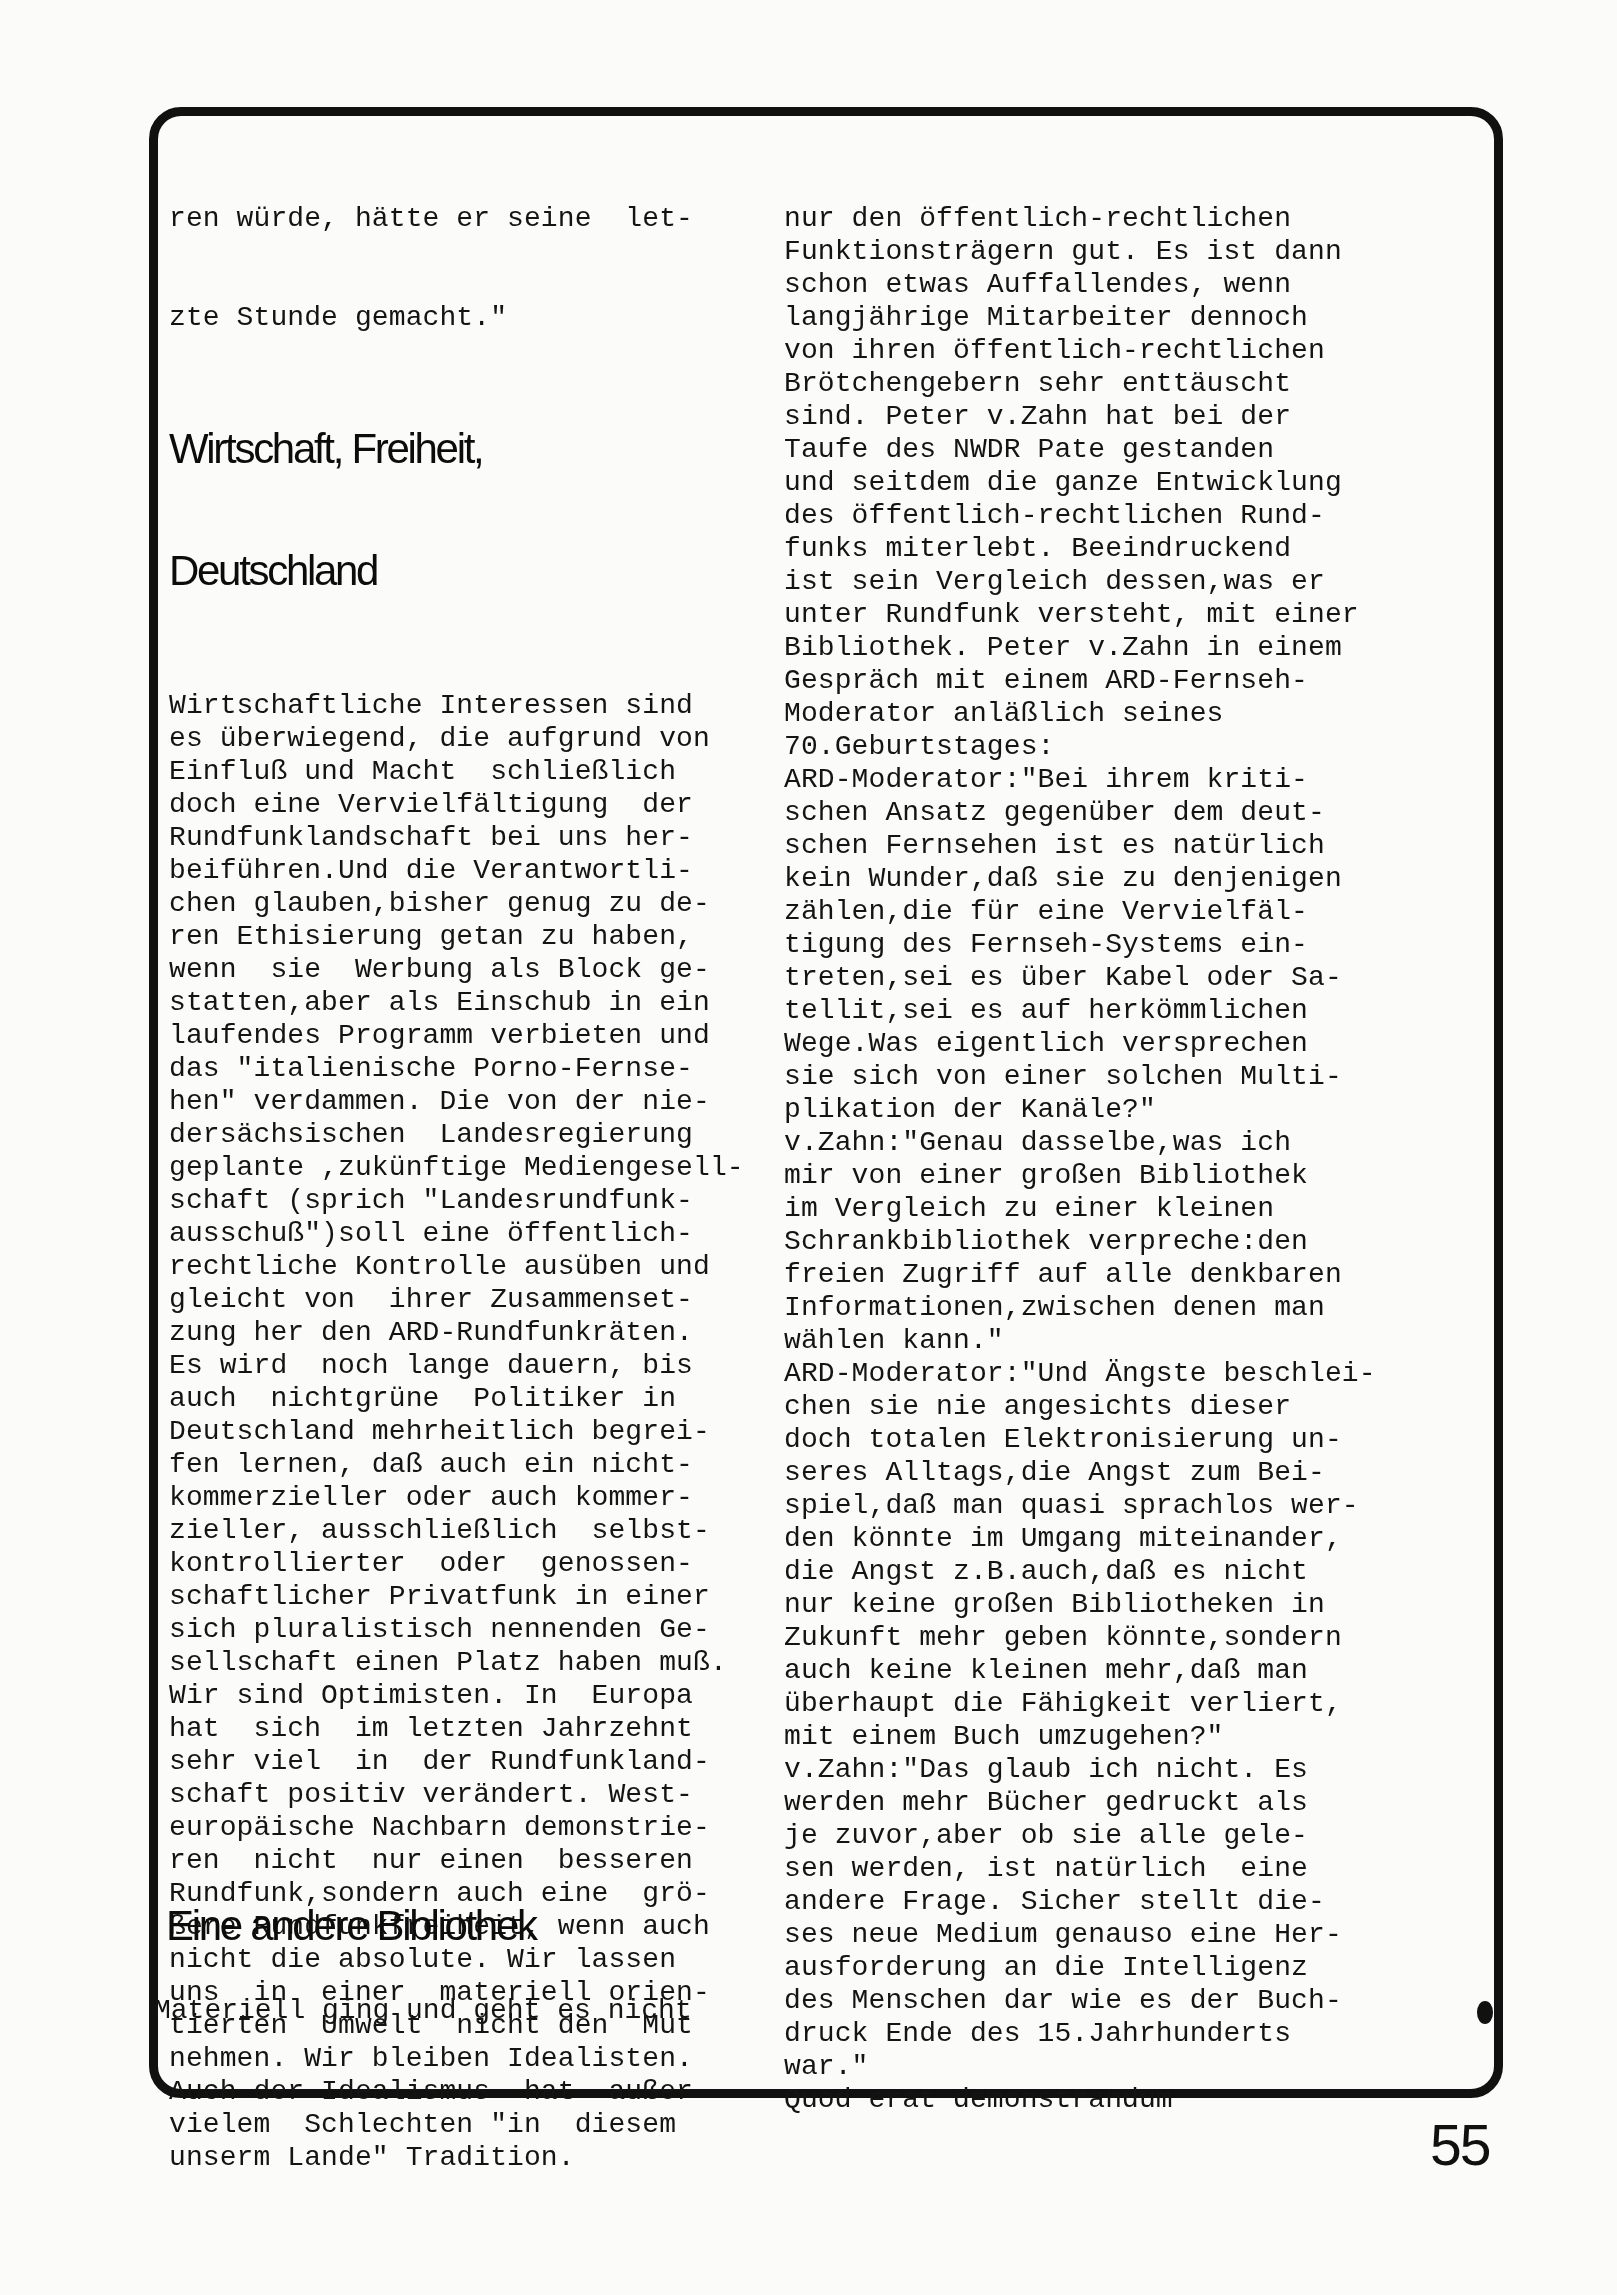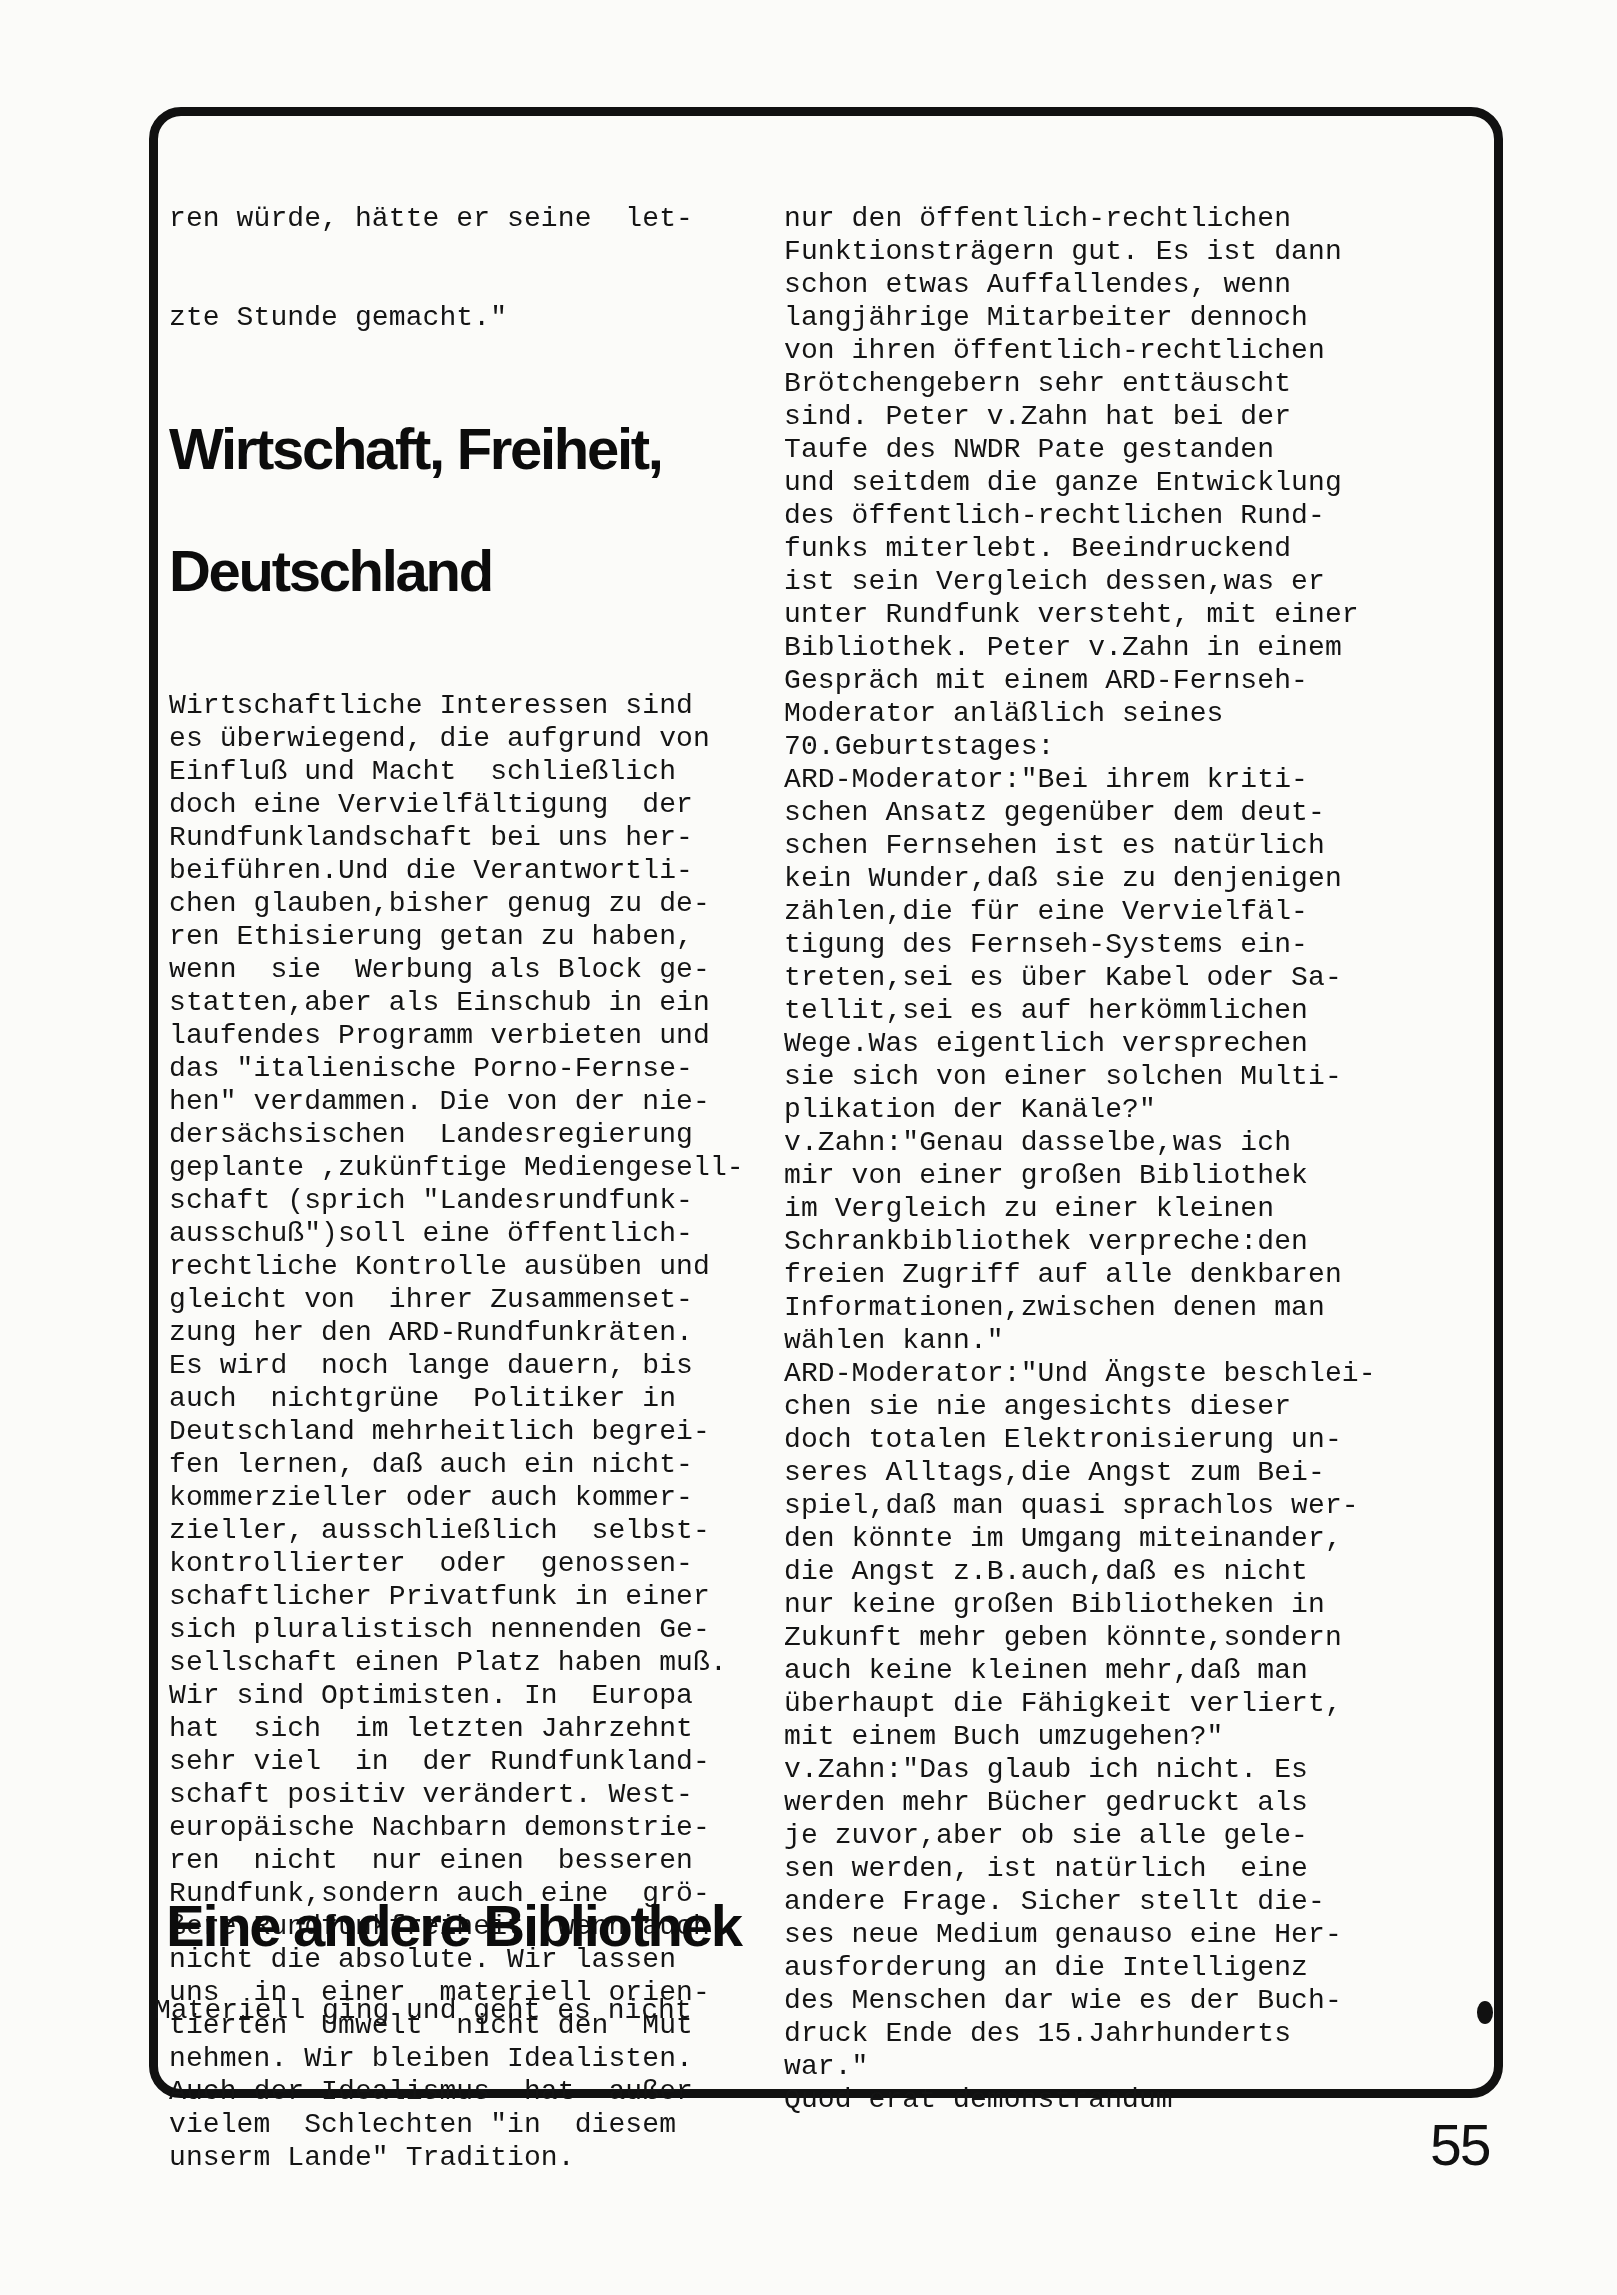--- a/index.html
+++ b/index.html
@@ -13,22 +13,22 @@
     }
     .col {
       position:absolute; top:136px;
       font-family:"Liberation Mono","DejaVu Sans Mono",monospace;
       font-size:28px; line-height:33px; white-space:pre; letter-spacing:0.1px;
     }
     .col-left { left:169px; width:656px; }
     .col-right { left:784px; width:666px; }
     .line { display:block; height:33px; }
     .heading {
-      font-family:"Liberation Sans","DejaVu Sans",sans-serif; font-weight:bold;
-      font-size:58px; letter-spacing:-2.3px; line-height:56px; white-space:nowrap; display:block;
+      font-family:"Liberation Sans","DejaVu Sans",sans-serif; font-weight:normal;
+      font-size:42px; letter-spacing:-2.3px; line-height:56px; white-space:nowrap; display:block;
       color:#0c0c0c;
     }
     .h1a { margin-top:20.6px; }
     .h1b { margin-bottom:24.4px; }
     .h2 { position:absolute; left:166px; top:1898px; }
     .closing-line {
       position:absolute; left:154px; top:1995px;
       font-family:"Liberation Mono","DejaVu Sans Mono",monospace; font-size:28px; white-space:pre;
     }
     .end-dot {

